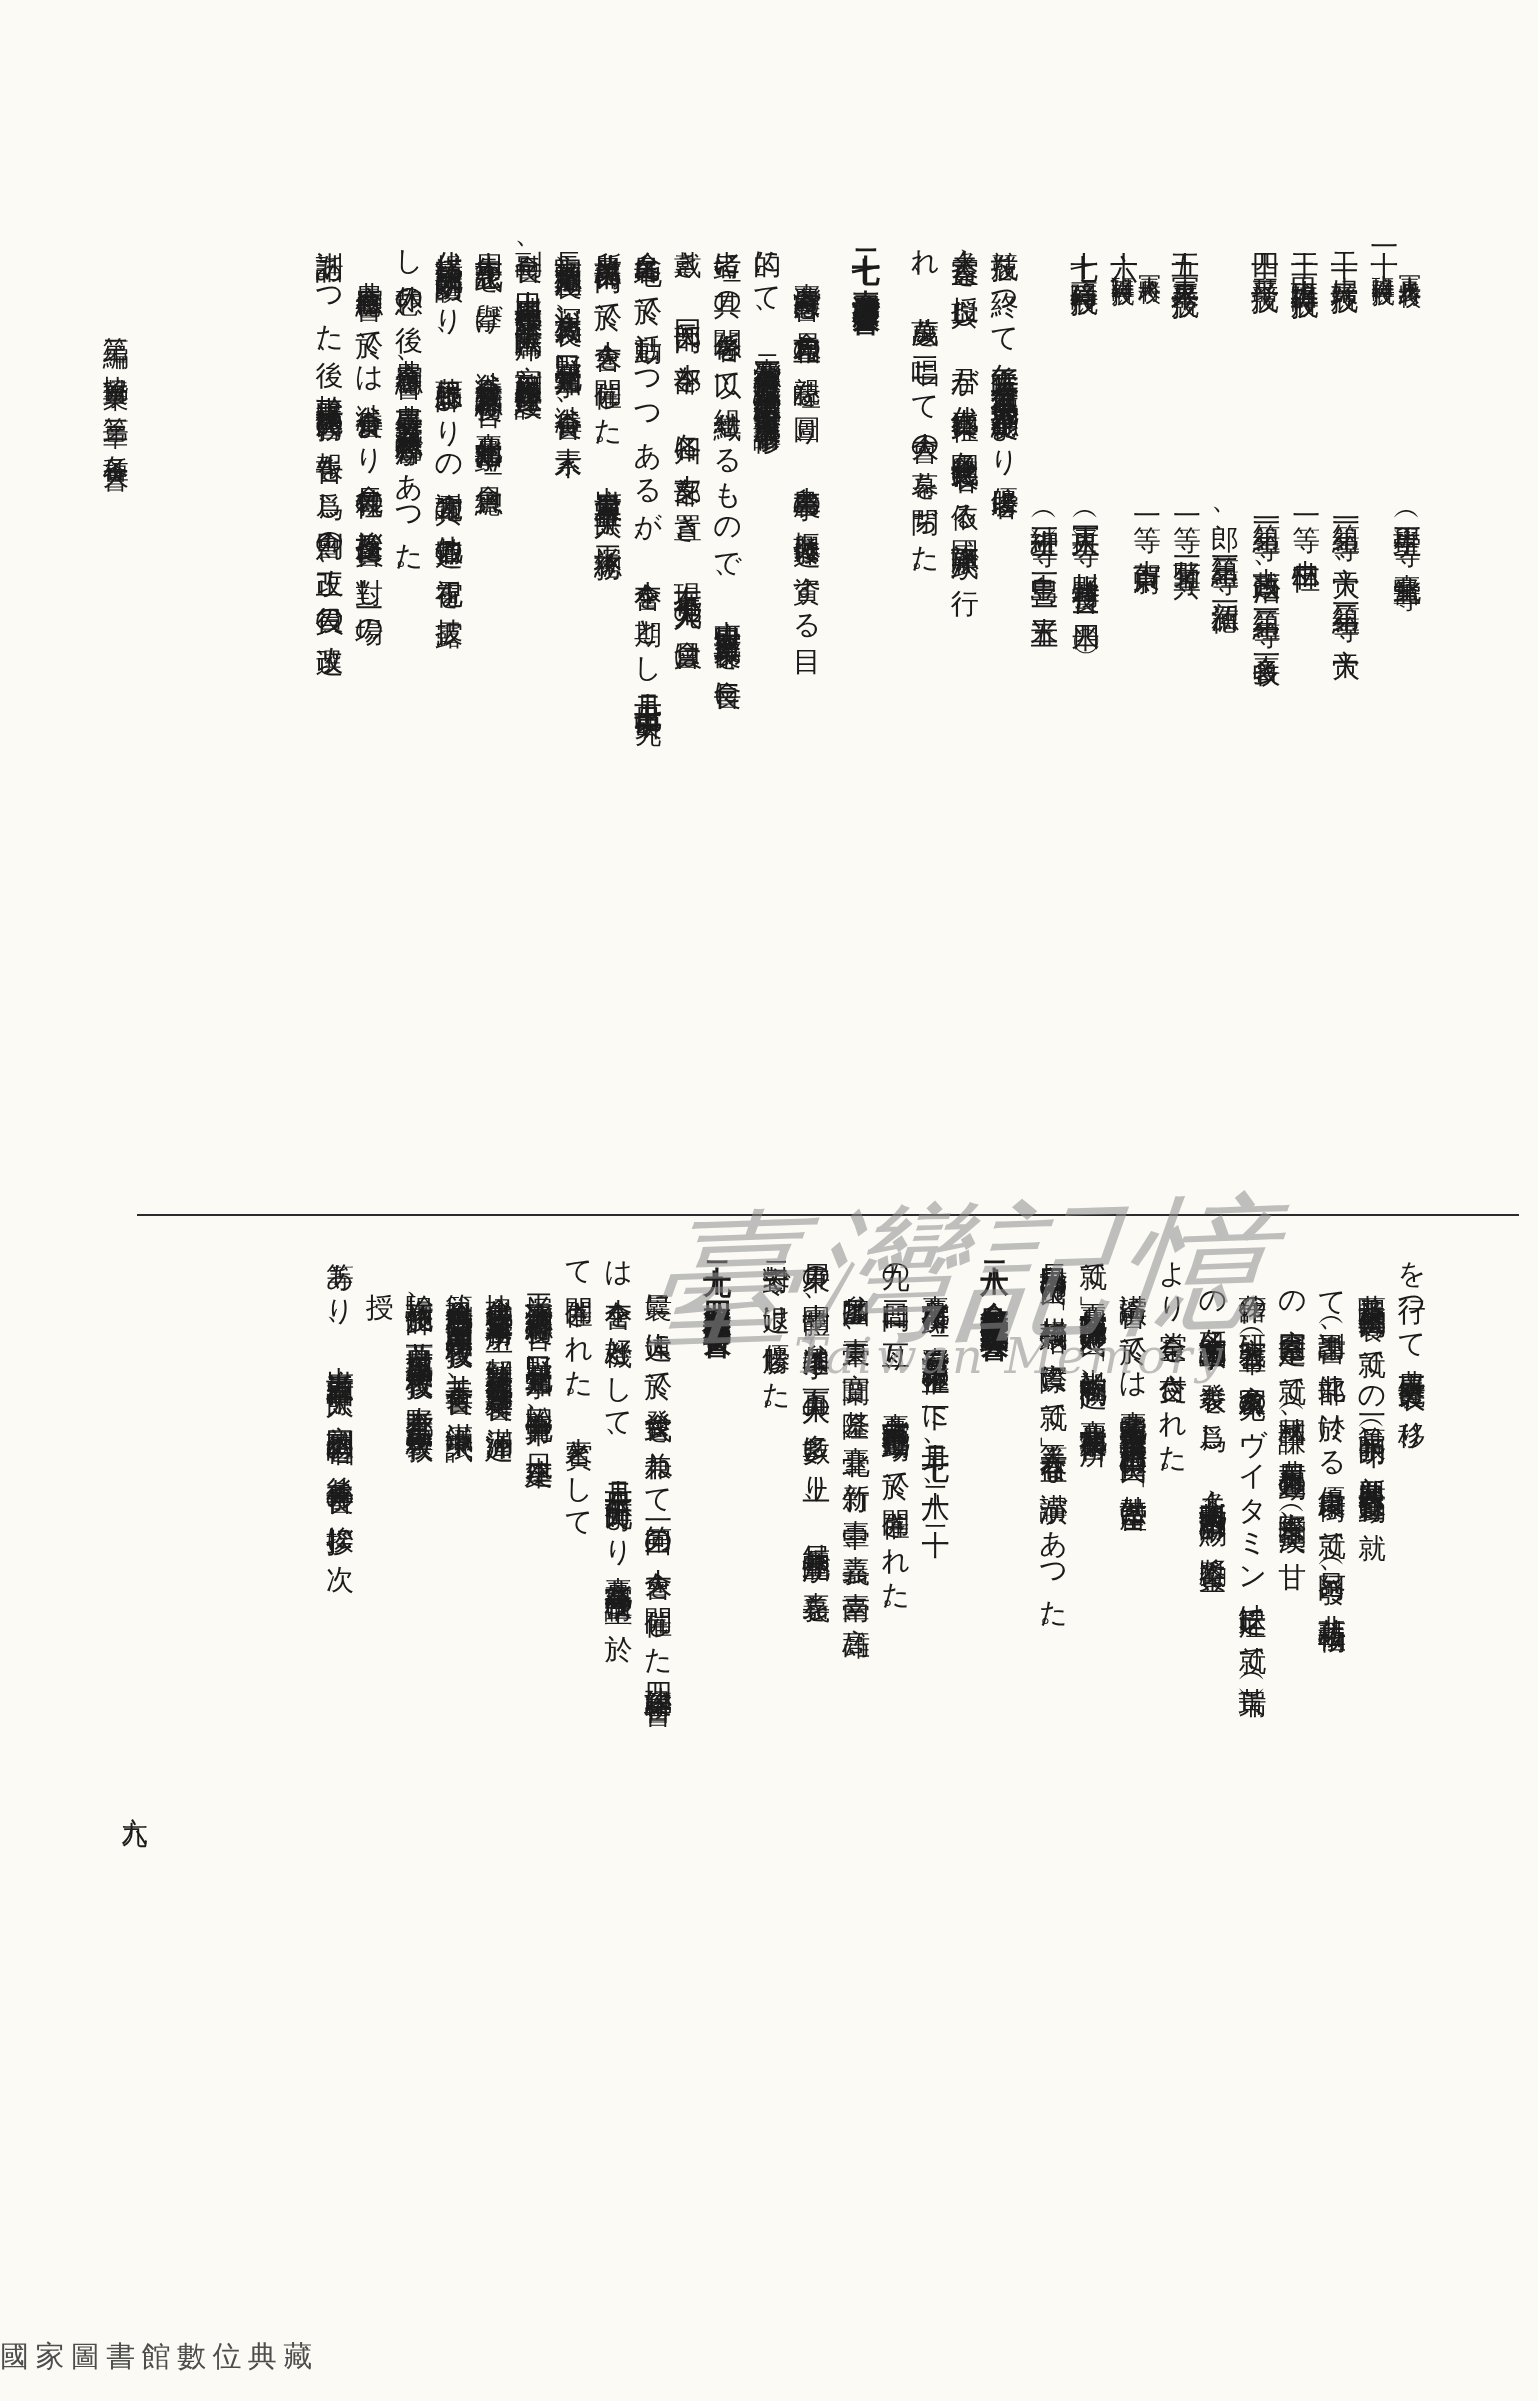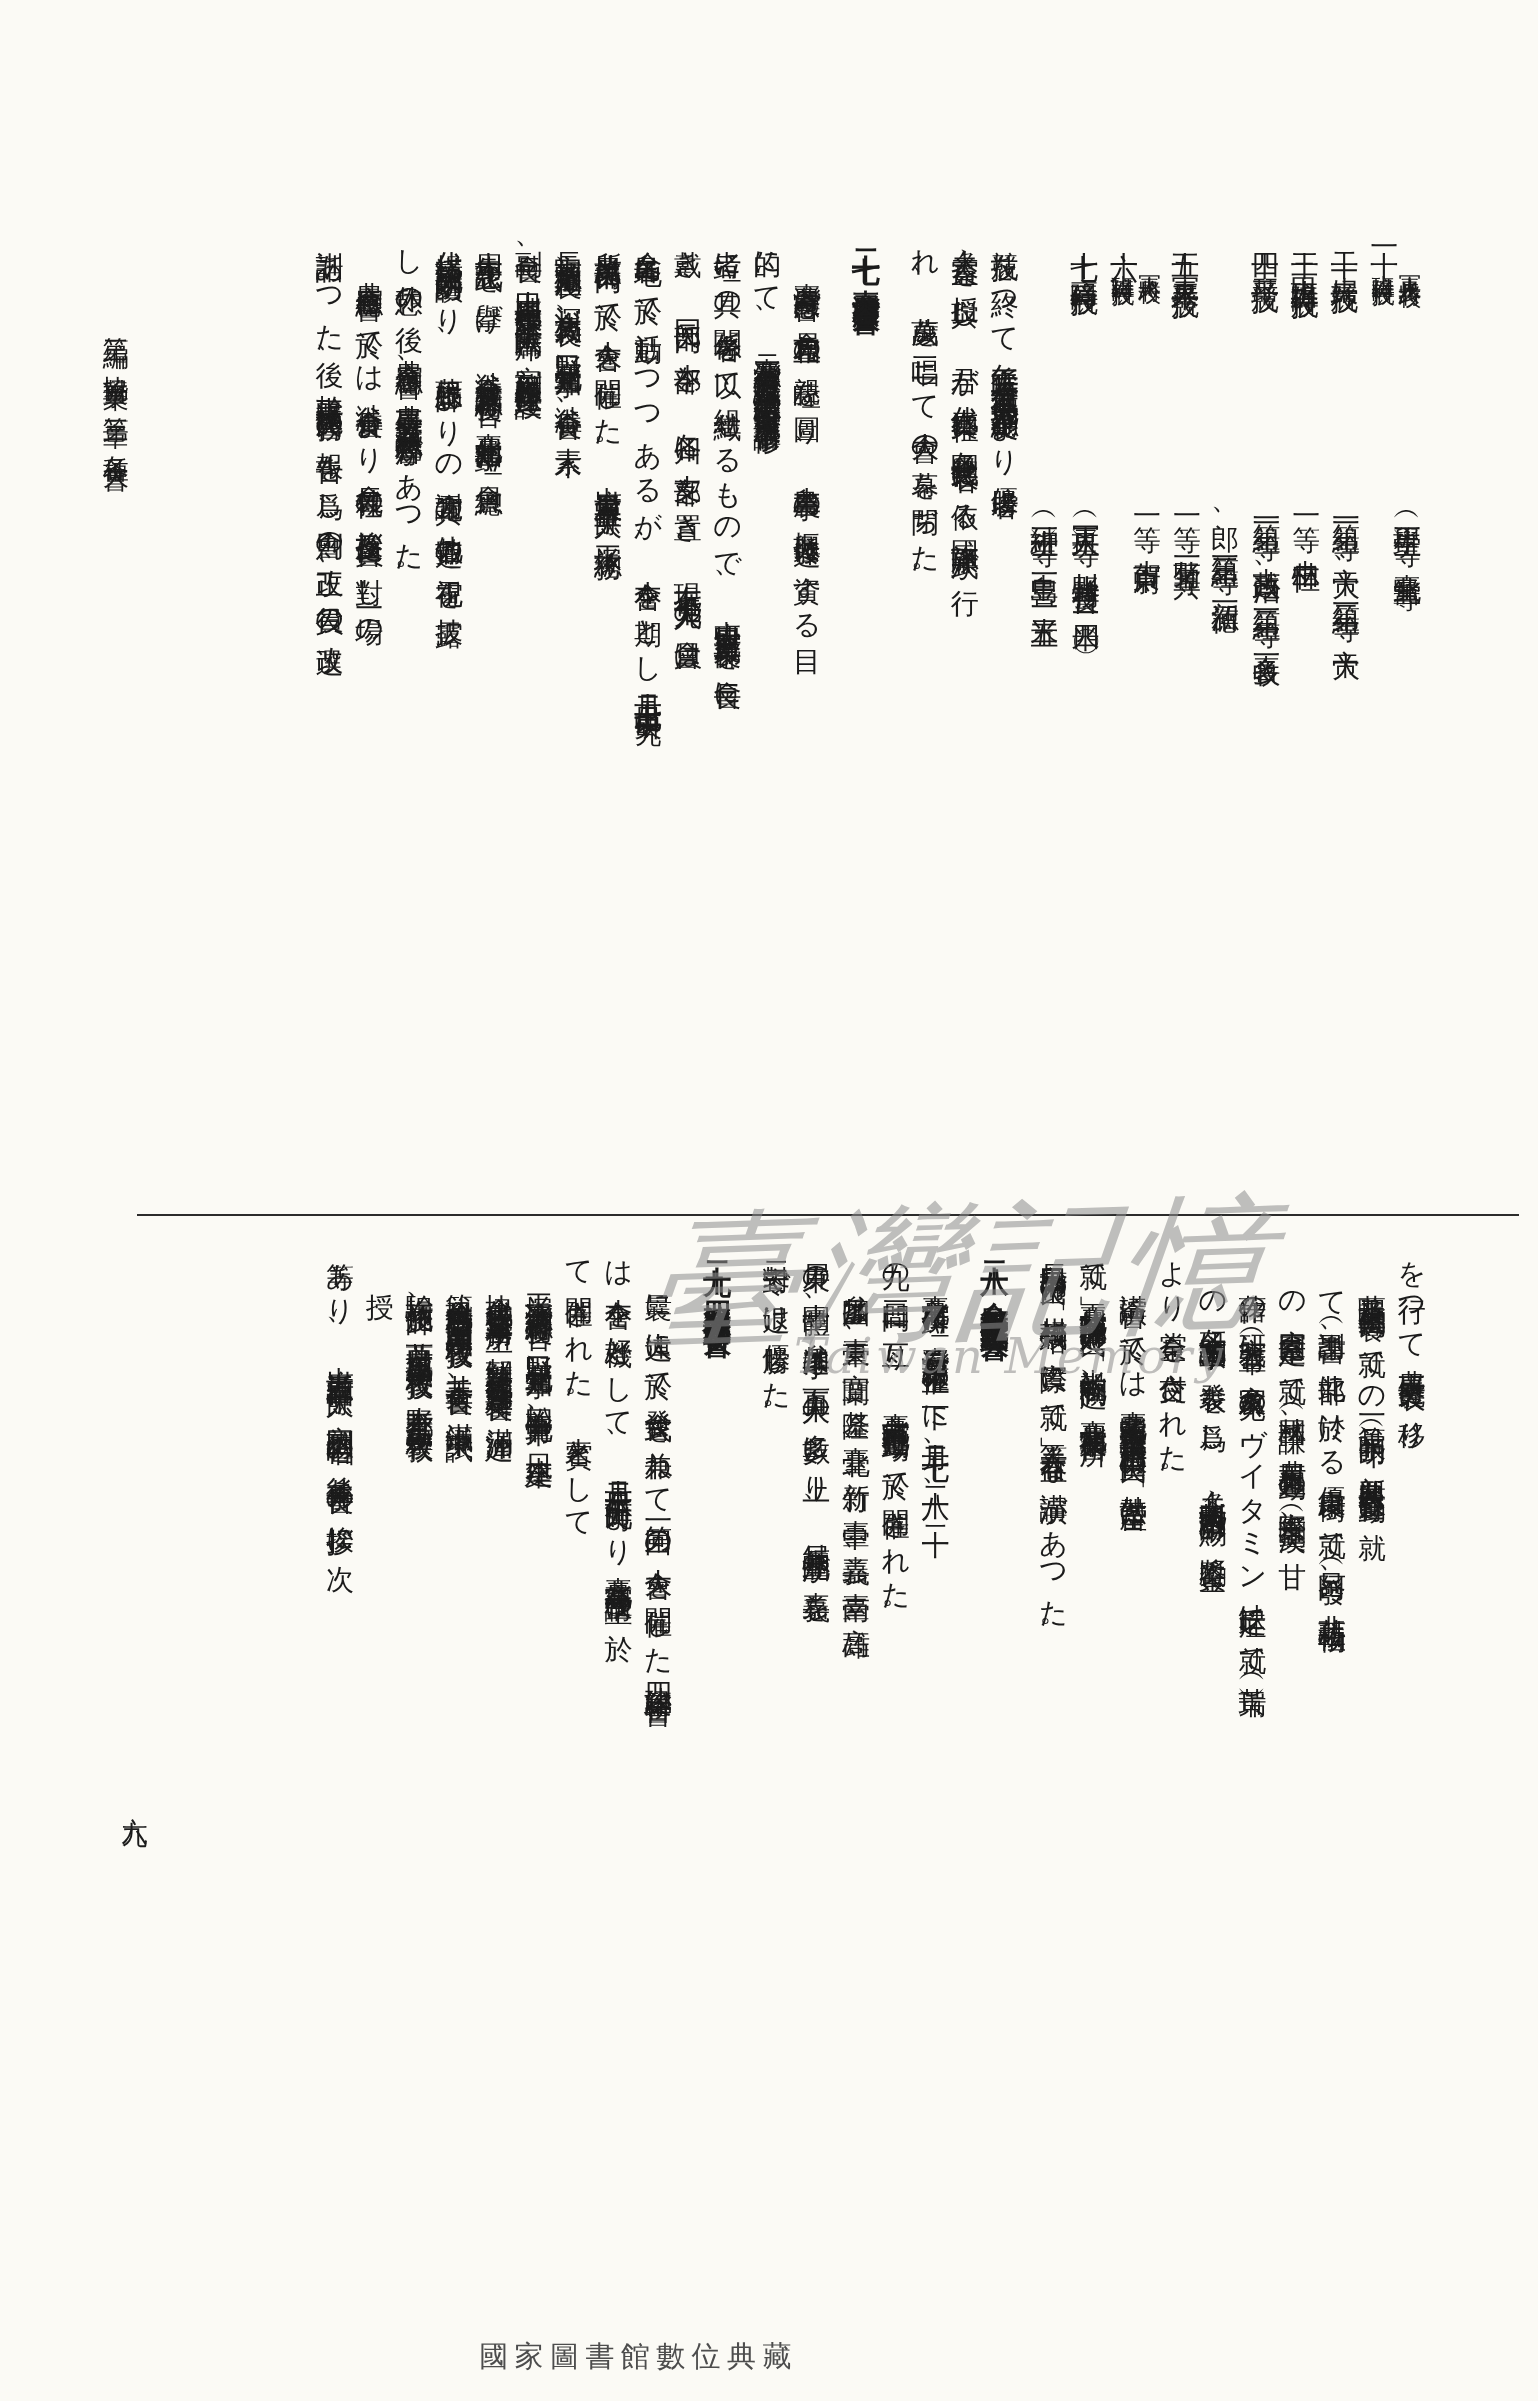--- a/index.html
+++ b/index.html
@@ -44,21 +44,21 @@
   .watermark { position:absolute; left:651px; top:1174px; z-index:3; pointer-events:none; }
   .wm-cjk {
     font-size:148px; font-style:italic; color:#8e8e8e; opacity:.55;
     letter-spacing:8px; transform:skewX(-8deg) rotate(-2deg); white-space:nowrap;
   }
   .wm-latin {
     font-size:48px; font-style:italic; color:#969696; opacity:.6;
     margin-top:-46px; padding-left:143px; letter-spacing:3.2px;
   }
   .footer {
-    position:absolute; left:0; right:262px; top:2337px; text-align:center;
+    position:absolute; left:0; right:262px; top:2337px; text-align:left;
     font-size:29px; letter-spacing:6.4px; color:#4d4d4d;
   }
 </style>
 </head>
 <body>
 
 <div class="page">
 
   <div class="register reg-top">
 

